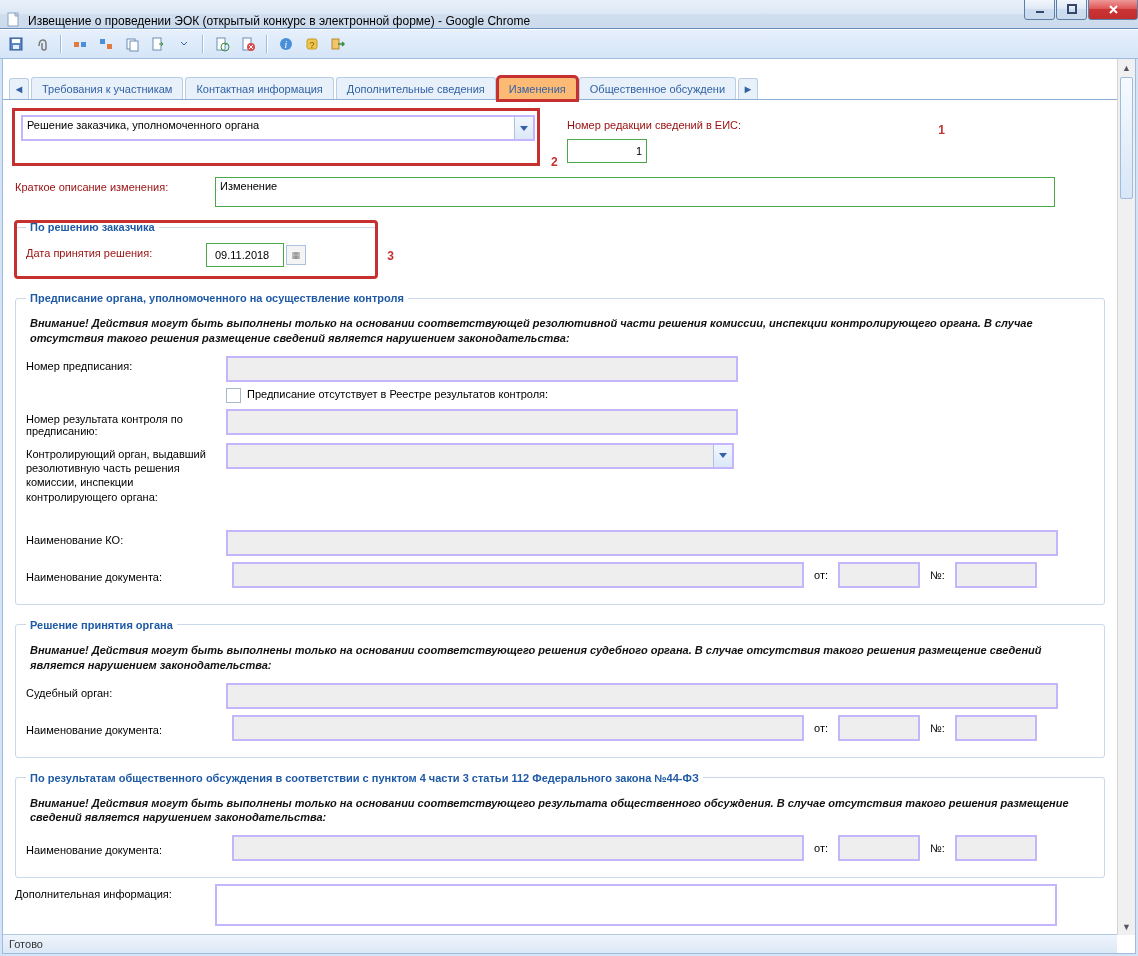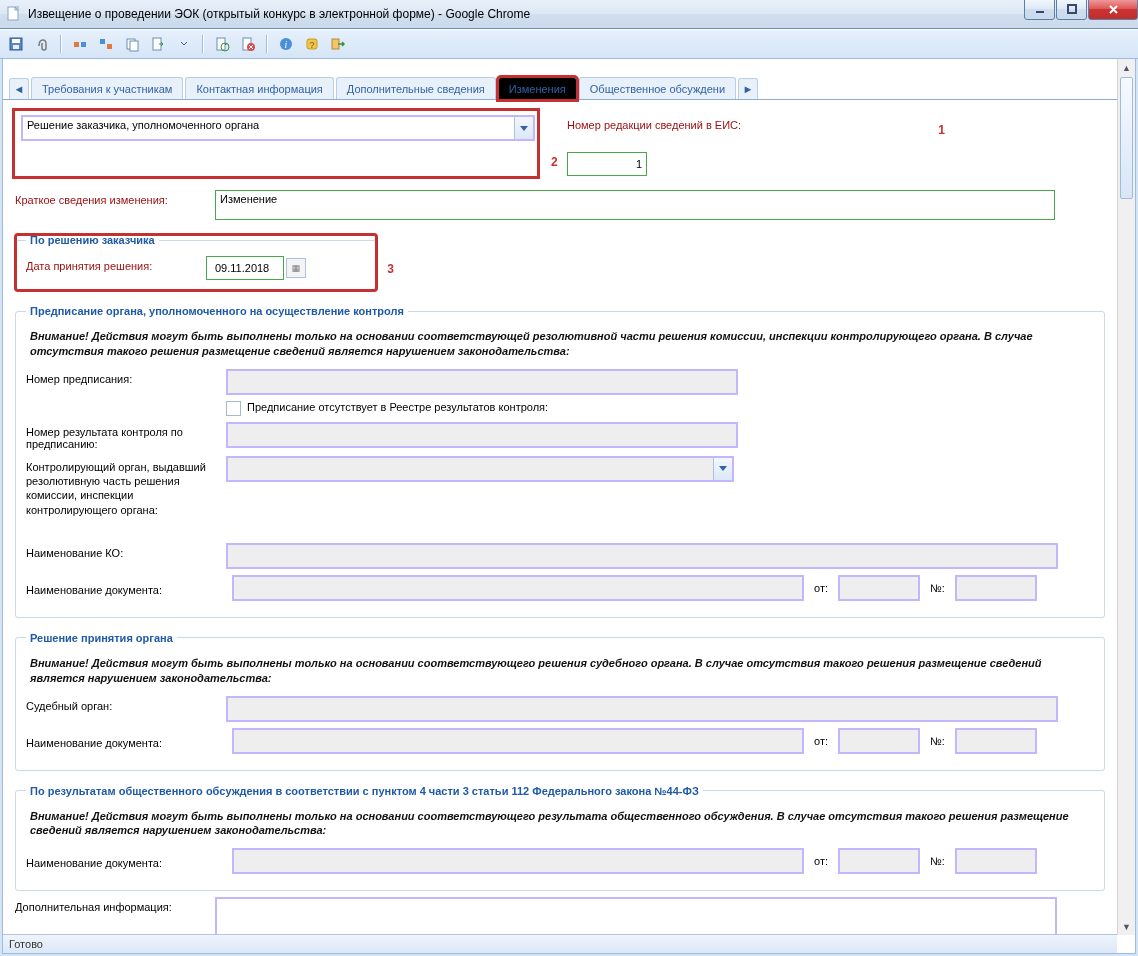--- a/index.html
+++ b/index.html
@@ -1,19 +1,19 @@
 <!DOCTYPE html>
 <html><head>
 <meta charset="utf-8">
 <style>
 html,body{margin:0;padding:0;font-family:Tahoma,Verdana,Arial,sans-serif;font-size:11px;background:#D4E4F7}
 .win{width:1138px;height:956px;position:relative;background:#D4E4F7;overflow:hidden}
 
 
-.titlebar{height:28px;background:linear-gradient(#E8F0FA,#DDE8F5 48%,#D0DEEE 52%,#CBDAEC);border-bottom:1px solid #6B8EB6;position:relative;display:flex;align-items:center}
+.titlebar{height:28px;background:linear-gradient(#E8F0FA,#DDE8F5 48%,#D0DEEE 52%,#CBDAEC);border-bottom:1px solid #6B8EB6;position:relative;display:flex;align-items:flex-end}
 .titlebar .ico{margin:0 6px;width:16px;height:16px;display:inline-block}
 .titlebar .title{color:#000;font-size:12px;white-space:nowrap}
 .winbtns{position:absolute;right:0;top:-2px;display:flex}
 .winbtns div{width:29px;height:20px;margin-left:1px;border:1px solid #5A7FA8;background:linear-gradient(#F4F8FD,#DFE9F5 48%,#CEDDEF 52%,#CADAEC);border-radius:0 0 3px 3px;display:flex;align-items:center;justify-content:center}
 .winbtns .close{width:48px;background:linear-gradient(#EFA0A0,#E05757 48%,#CB3434 52%,#C12D2D);color:#fff}
 .winbtns svg{display:block}
 
 
 .toolbar{height:28px;background:linear-gradient(#E7F0FC,#D5E5F7);border-top:1px solid #fff;border-bottom:1px solid #9FBBDD;display:flex;align-items:center;padding:0 6px;gap:6px}
 .toolbar .sep{width:1px;height:18px;background:#9FBBDD;border-right:1px solid #fff;margin:0 2px}
@@ -22,21 +22,21 @@
 
 .client{position:absolute;left:2px;right:2px;top:58px;bottom:2px;background:#fff;border:1px solid #9FBBDD}
 .scrollv{position:absolute;right:0;top:0;bottom:18px;width:17px;background:#F0F0F0;border-left:1px solid #D5D5D5}
 .scrollv::before{content:"";position:absolute;top:18px;left:2px;right:2px;height:120px;background:linear-gradient(#F6FAFF,#D8E6F6);border:1px solid #9FBBDD;border-radius:2px}
 .scrollarrow{height:17px;display:flex;align-items:center;justify-content:center;color:#556;font-size:9px}
 
 
 .tabstrip{height:26px;position:relative;display:flex;align-items:flex-end;padding:0 6px;border-bottom:1px solid #8EADD2;margin-top:14px}
 .tabstrip .navarr{width:18px;height:20px;display:flex;align-items:center;justify-content:center;color:#3162A6;border:1px solid #B8CDE6;border-bottom:none;background:#E8F0FA;border-radius:3px 3px 0 0}
 .tab{height:21px;padding:0 10px;display:flex;align-items:center;color:#3162A6;background:#E8F0FA;border:1px solid #B8CDE6;border-bottom:none;margin-left:2px;border-radius:3px 3px 0 0;white-space:nowrap;font-size:11px}
-.tab.active{background:#000000;height:22px;border-color:#8EADD2;color:#3162A6;position:relative;bottom:-1px}
+.tab.active{background:#fdba74;height:22px;border-color:#8EADD2;color:#3162A6;position:relative;bottom:-1px}
 .tab.highlight{outline:3px solid #C53030;outline-offset:-1px}
 
 
 .form{padding:8px 12px 8px 12px;position:absolute;left:0;right:18px;top:44px;bottom:18px;overflow:hidden}
 .row{display:flex;align-items:flex-start;margin-bottom:6px}
 .lbl{width:200px;padding-top:4px;color:#000}
 .lbl.req{color:#9A0D0D}
 .lbl-long{width:200px}
 .input, .select, .textarea{border:2px solid #c4b5fd;background:#fff;font:inherit;padding:2px 4px;height:18px;box-sizing:content-box}
 .green{border:1px solid #4AA84A}
@@ -192,27 +192,27 @@
       <div style="display:flex;gap:30px">
         <div class="red-outline" style="padding:4px 6px;width:510px">
           <div class="select" style="width:486px;height:18px">
             <span>Решение заказчика, уполномоченного органа</span>
             <div class="select-btn">
                 <div class="tri"></div>
               </div>
           </div>
         </div>
         <div style="padding-top:4px">
-          <div class="lbl req" style="width:auto;margin-bottom:21px">Номер редакции сведений в ЕИС:</div>
+          <div class="lbl req" style="width:auto;margin-bottom:8px">Номер редакции сведений в ЕИС:</div>
           <input class="input green num-right" style="width: 70px;" value="1">
         </div>
       </div>
 
       <div class="row" style="margin-top:14px">
-        <div class="lbl req">Краткое сведения изменения:</div>
+        <div class="lbl req">Краткое описание изменения:</div>
         <textarea class="input green" style="width: 830px; height: 24px; resize: none;">Изменение</textarea>
       </div>
 
       <fieldset class="section red-outline-fs" style="width:340px;position:relative">
         <legend>По решению заказчика</legend>
         <div class="row" style="margin:0">
           <div class="lbl req" style="width:180px">Дата принятия решения:</div>
           <div class="datebox">
             <input class="input green" style="width: 64px; padding-left: 8px;" value="09.11.2018">
             <div class="calbtn">▦</div>

